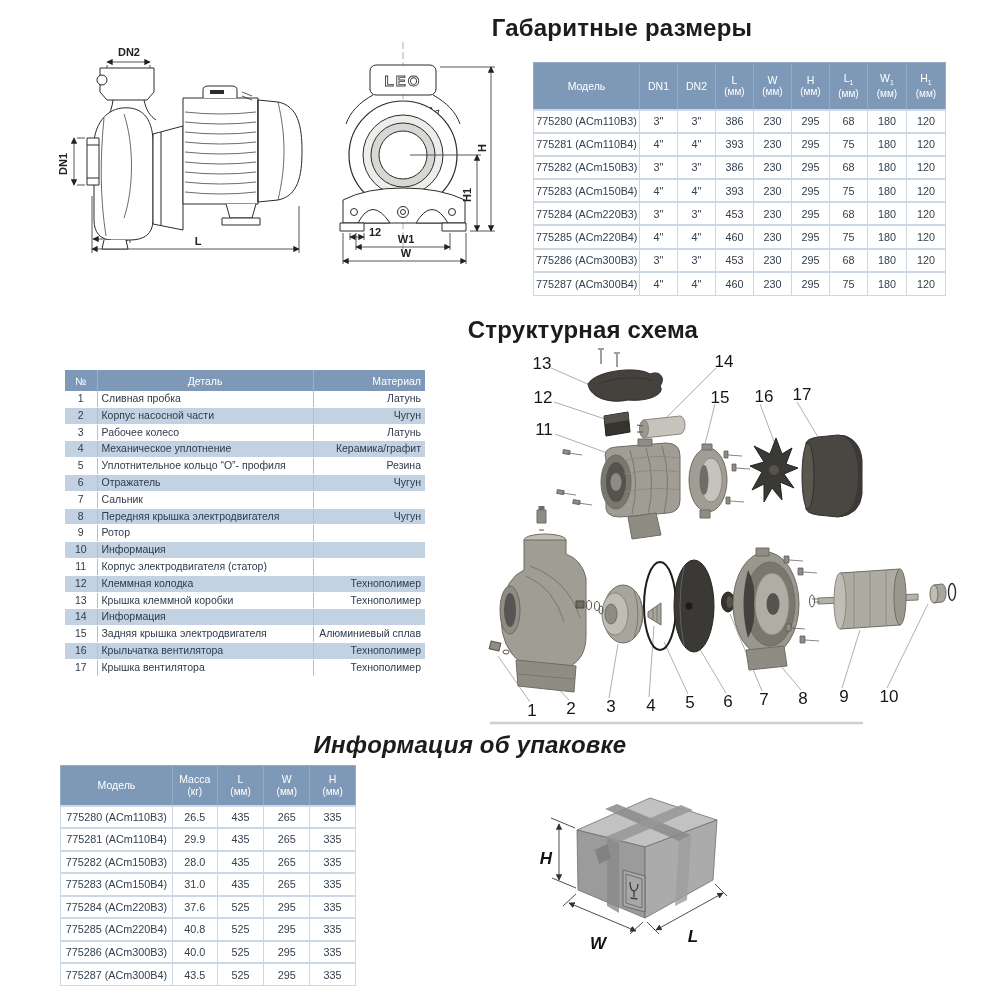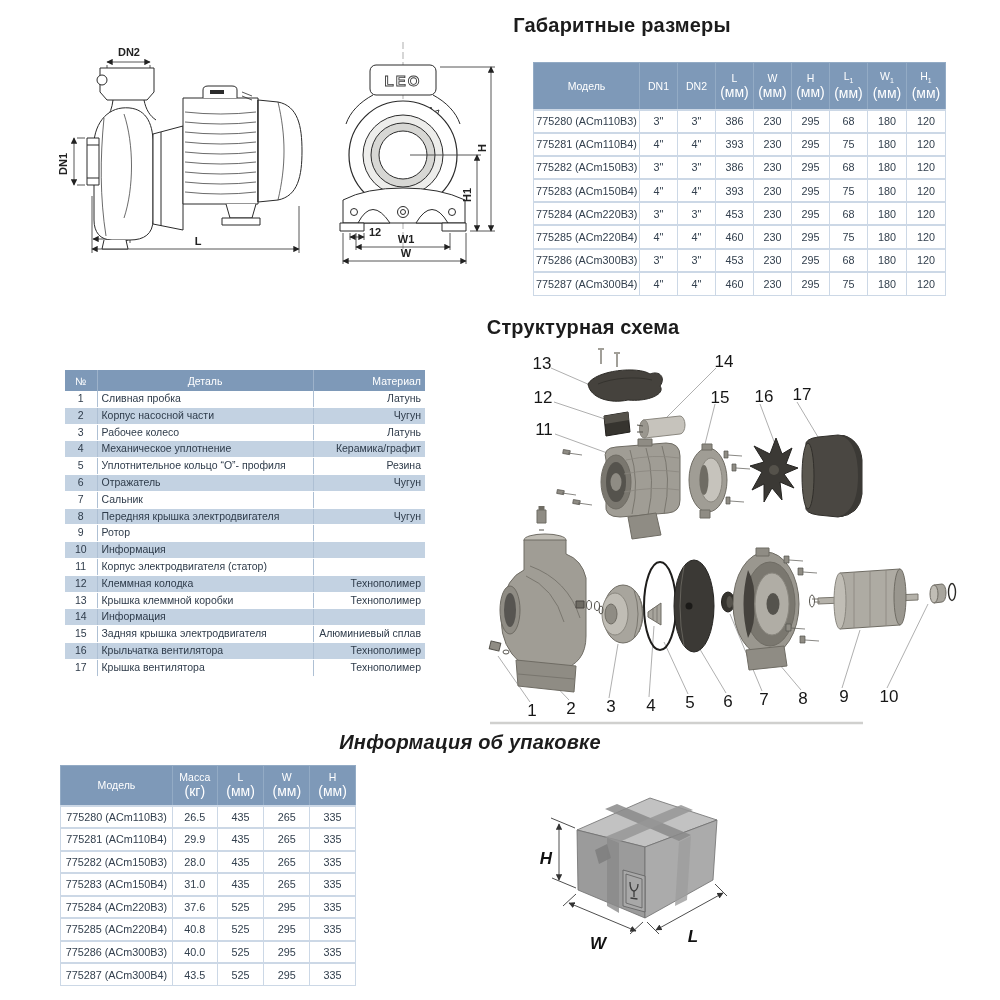--- a/index.html
+++ b/index.html
@@ -1,23 +1,23 @@
 <!DOCTYPE html>
 <html style="--header-bg: #7e99b8; --row-alt: #c3d2e2;"><head>
 <meta charset="utf-8">
 <style>
   html,body{margin:0;padding:0;background:#fff;}
   body{width:1000px;height:1000px;font-family:"Liberation Sans",sans-serif;}
   .page{position:relative;width:1000px;height:1000px;background:#fff;overflow:hidden;}
-  .section-title{position:absolute;font-size:20px;font-weight:600;color:#1c1c1c;text-align:center;letter-spacing:.2px;}
+  .section-title{position:absolute;font-size:24px;font-weight:600;color:#1c1c1c;text-align:center;letter-spacing:.2px;}
   
   table.dim-style{border-collapse:collapse;table-layout:fixed;position:absolute;padding-left:47px;}
   table.dim-style th{background:var(--header-bg,#7e99b8);color:#fff;font-weight:400;font-size:10.5px;
     border:1px solid #93abc5;padding:0;line-height:1.15;}
-  table.dim-style th .unit{font-size:14px;}
+  table.dim-style th .unit{font-size:10px;}
   table.dim-style td{font-size:10.8px;color:#33404e;text-align:center;background:#fff;padding:0 2px;
     border:1px solid #ccd8e6;border-top-width:2px;white-space:nowrap;}
   table.dim-style sub{font-size:7px;}
   .dims-table{left:533px;top:62px;width:412px;}
   .dims-table thead tr{height:47px;}
   .dims-table tbody tr{height:23.2px;}
   .pack-table{left:60px;top:765px;width:296px;}
   .pack-table thead tr{height:40px;}
   .pack-table tbody tr{height:22.5px;}
   

